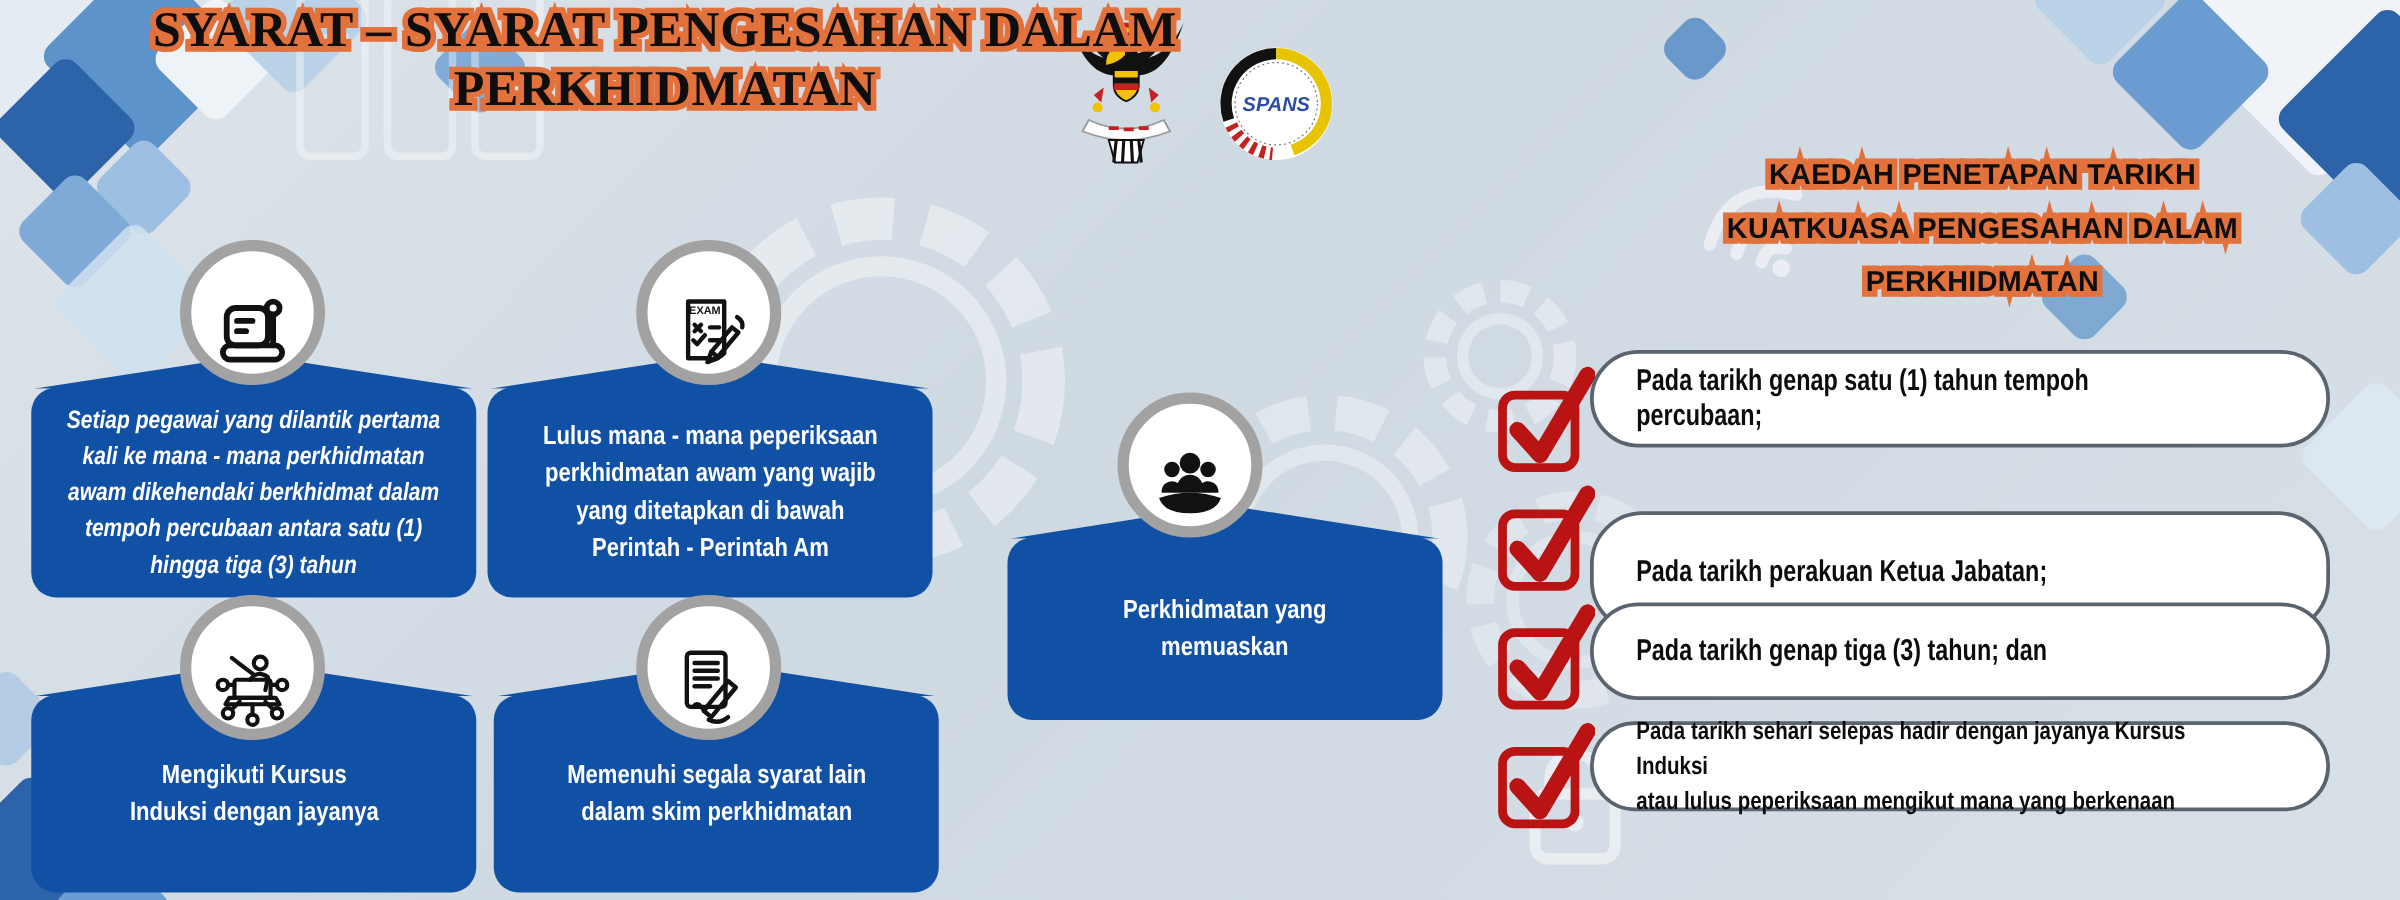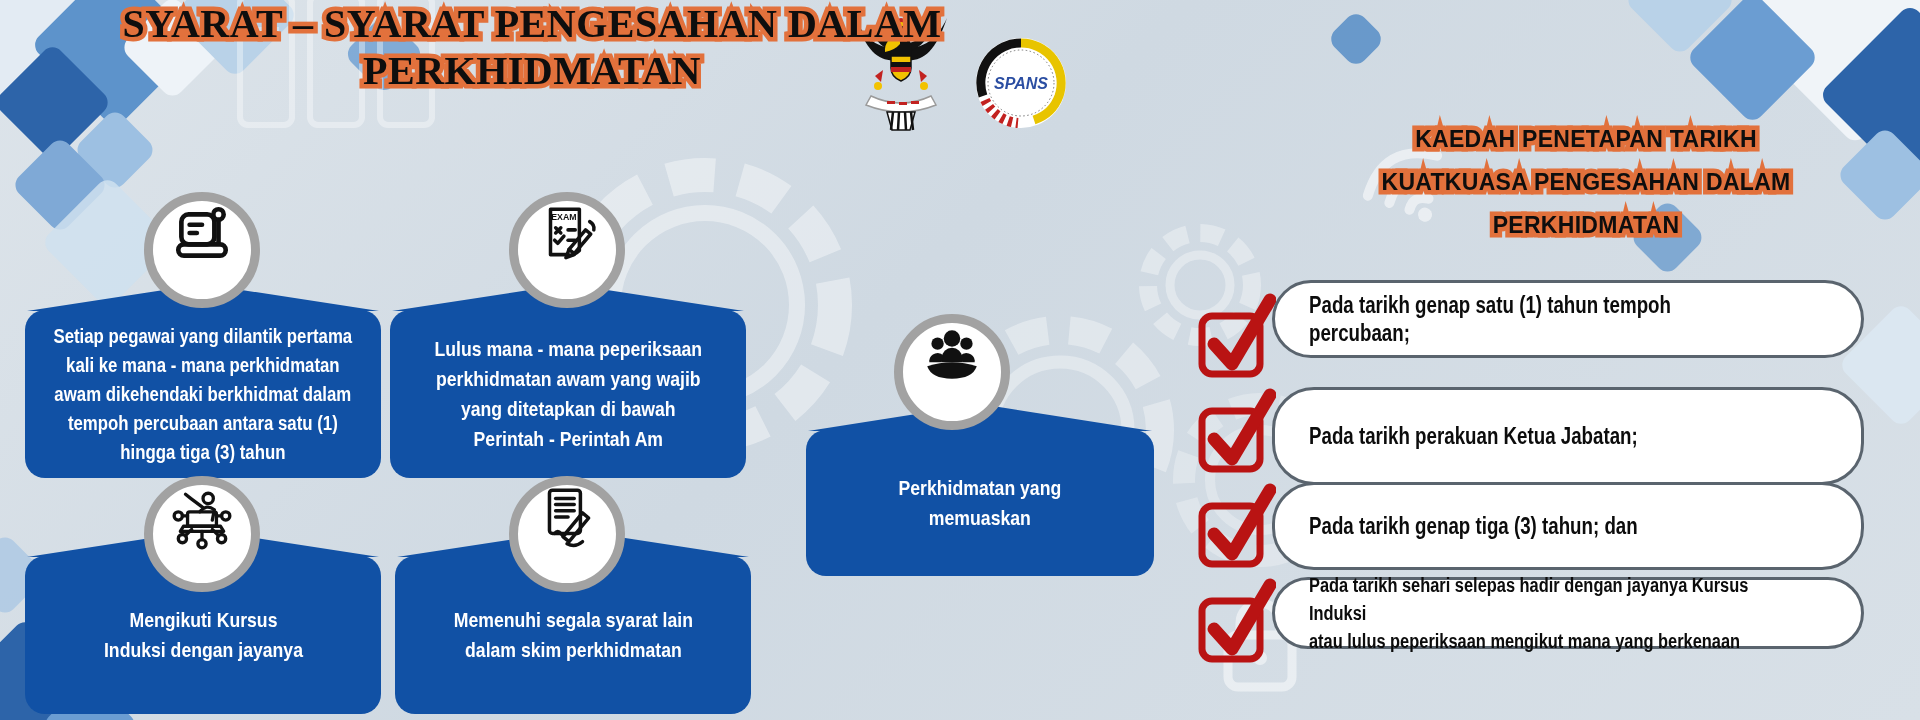--- a/index.html
+++ b/index.html
@@ -18,43 +18,43 @@
   .tl .f{position:relative;color:#0e0e0e;}
   .left-title{left:12px;top:140;width:1040px;font-size:40px;letter-spacing:.5px;font-family:Liberation Serif, serif;}
   .right-title{left:1292px;top:118px;width:588px;font-size:23px;line-height:43px;letter-spacing:.3px;}
   
   .card{position:absolute;background:#1151a5;border-radius:20px;color:#fff;
         display:flex;align-items:center;justify-content:center;z-index:2;}
   .card::before{content:"";position:absolute;left:2px;right:2px;top:-26px;height:27px;
         background:#1151a5;clip-path:polygon(0 100%,50% 0,100% 100%);}
   .ct{font-weight:bold;text-align:center;white-space:pre-line;font-size:21px;line-height:30px;
       transform:scaleX(.84);transform-origin:center;}
-  .card1{left:25px;top:310px;width:356px;height:168px;}
+  .card1{left:25px;top:310px;width:356px;height:168px;font-style:italic;}
   .card1 .ct{font-size:20px;line-height:29px;}
   .card2{left:390px;top:310px;width:356px;height:168px;justify-content:center;}
   .card3{left:25px;top:556px;width:356px;height:158px;}
   .card4{left:395px;top:556px;width:356px;height:158px;}
   .card5{left:762px;top:430px;width:348px;height:146px;margin-left:44px;}
   
   .icirc{position:absolute;width:116px;height:116px;border-radius:50%;background:#fff;
-         border:9px solid #a2a2a2;box-sizing:border-box;display:flex;align-items:flex-start;
+         border:9px solid #a2a2a2;box-sizing:border-box;display:flex;align-items:flex-end;
          justify-content:center;z-index:4;}
   .c1{left:144px;top:192px;} .c2{left:509px;top:192px;}
   .c3{left:144px;top:476px;} .c4{left:509px;top:476px;}
   .c5{left:894px;top:314px;}
   
   .chk{position:absolute;left:1196px;width:80px;height:92px;z-index:3;}
   .pill{position:absolute;left:1272px;width:592px;background:#fff;border:3px solid #5a646e;
         border-radius:42px;display:flex;align-items:center;box-sizing:border-box;
         padding-left:34px;padding-right:16px;z-index:3;}
   .pt{font-weight:bold;color:#0c0c0c;font-size:24px;transform:scaleX(.78);
       transform-origin:left center;white-space:pre-line;}
   .pill4 .pt{font-size:20px;line-height:28px;transform:scaleX(.82);}
-  .r1{top:280px;height:78px;} .r2{top:387px;height:98px;}
-  .r3{top:482px;height:88px;} .r4{top:577px;height:72px;}
+  .r1{top:280px;height:78px;} .r2{top:409px;height:98px;}
+  .r3{top:482px;height:78px;} .r4{top:577px;height:72px;}
   .k1{top:290px;} .k2{top:385px;} .k3{top:480px;} .k4{top:575px;}
   
   .crest{position:absolute;left:845px;top:6px;z-index:3;}
   .spans{position:absolute;left:974px;top:36px;z-index:3;}
 </style>
 </head>
 <body>
 
 <div class="stage">
 

